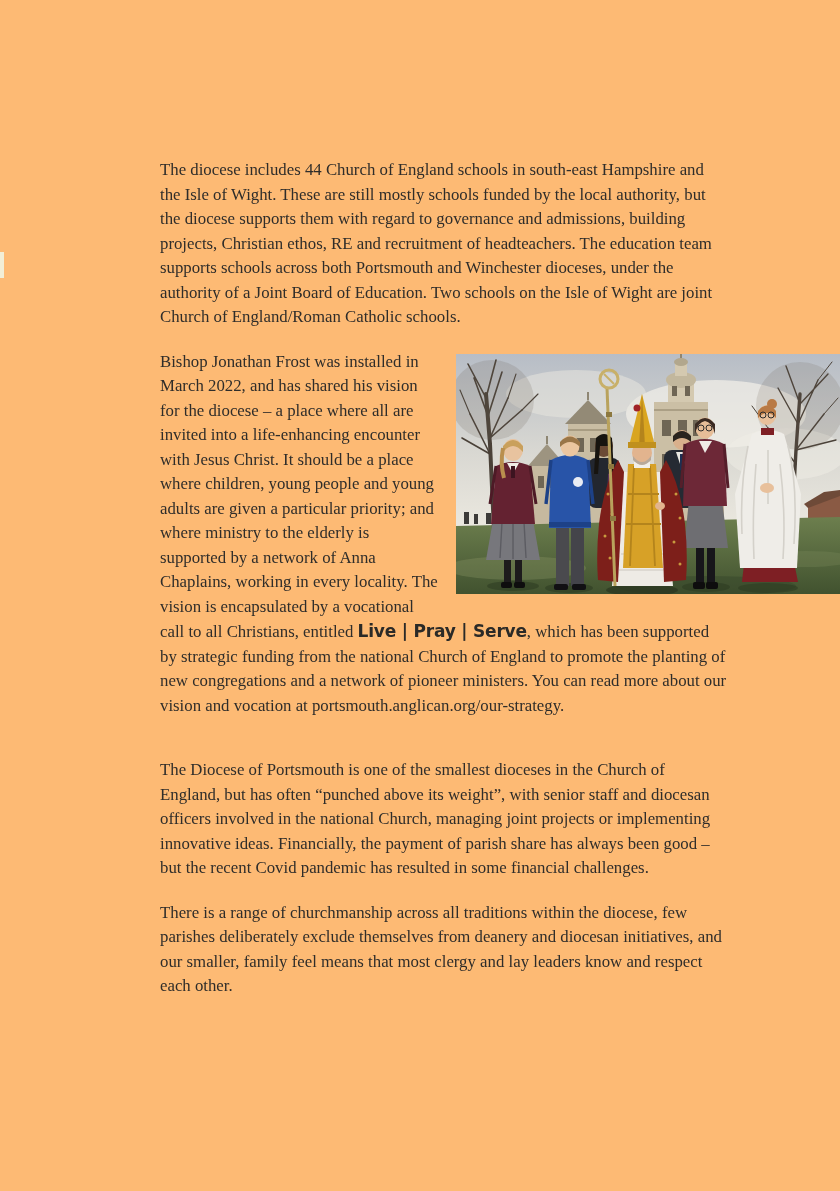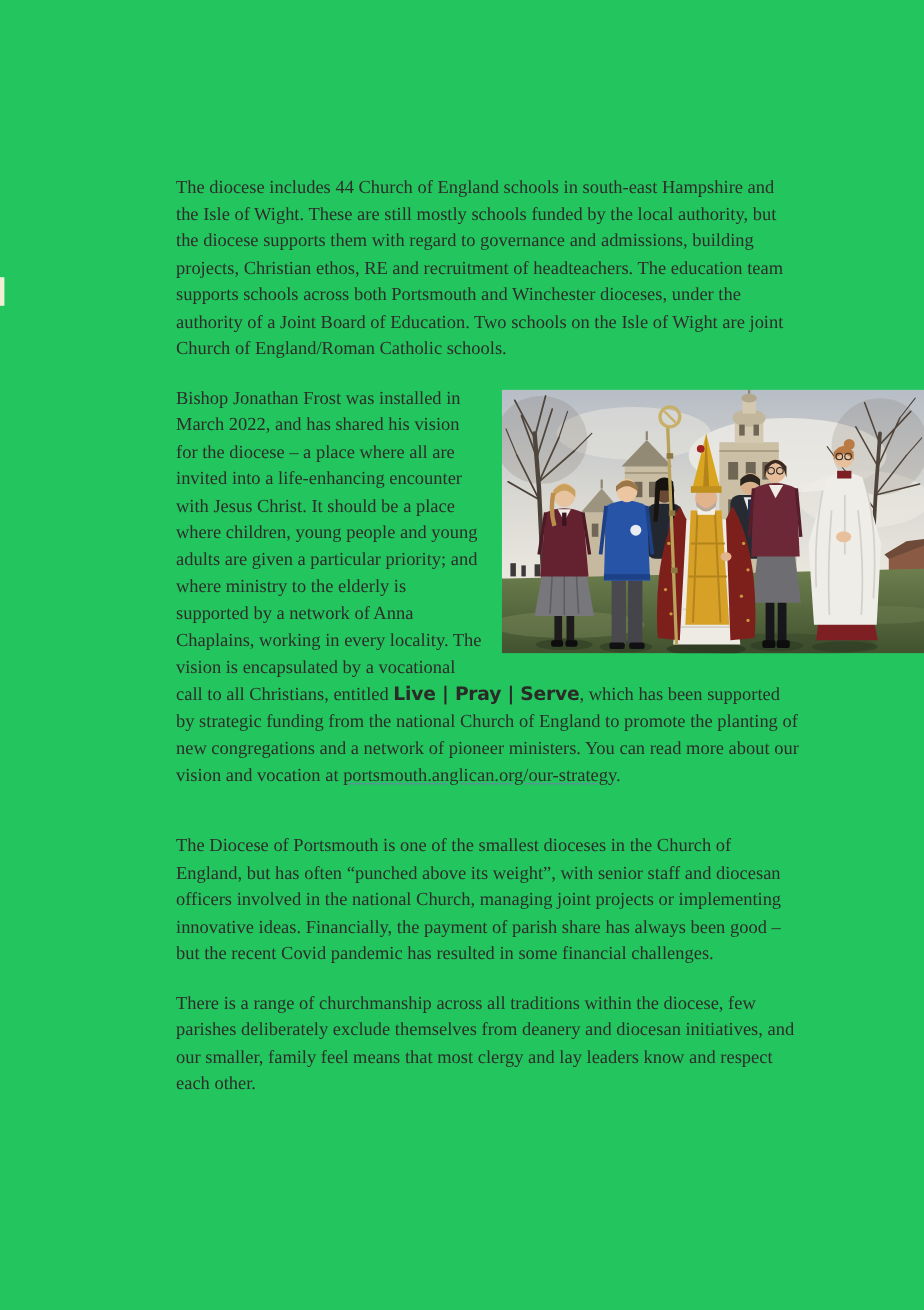--- a/index.html
+++ b/index.html
@@ -1,19 +1,19 @@
 <!DOCTYPE html>
 <html><head>
 <meta charset="utf-8">
 <style>
   html,body{margin:0;padding:0;background:#ffffff;}
   .page{
     position:relative;
     width:840px;height:1191px;
-    background:#22c55e;
+    background:#fdba74;
     font-family:"Liberation Serif", serif;
     color:#2f2d2a;
     overflow:hidden;
   }
   .edge-mark{
     position:absolute;left:0;top:252px;width:4px;height:26px;
     background:#f2eed6;
   }
   .content{
     position:absolute;left:160px;top:158px;width:568px;
@@ -31,21 +31,20 @@
   .photo svg{display:block;width:384px;height:240px;}
   .brand{
     font-family:"DejaVu Sans", sans-serif;
     font-weight:700;
     font-size:17px;
     letter-spacing:-0.2px;
     color:#2b2a27;
   }
   .link{
     color:#2f2d2a;
-    text-decoration:underline;
     text-decoration-color:#6b87a5;
     text-underline-offset:2px;
     cursor:pointer;
   }
   .para-with-photo{margin:0 0 20px 0;}
   .para-with-photo::after{content:"";display:block;clear:both;}
   .footer{
     position:absolute;left:160px;top:1208px;width:568px;
     text-align:center;
     font-size:11px;color:#3c3936;

